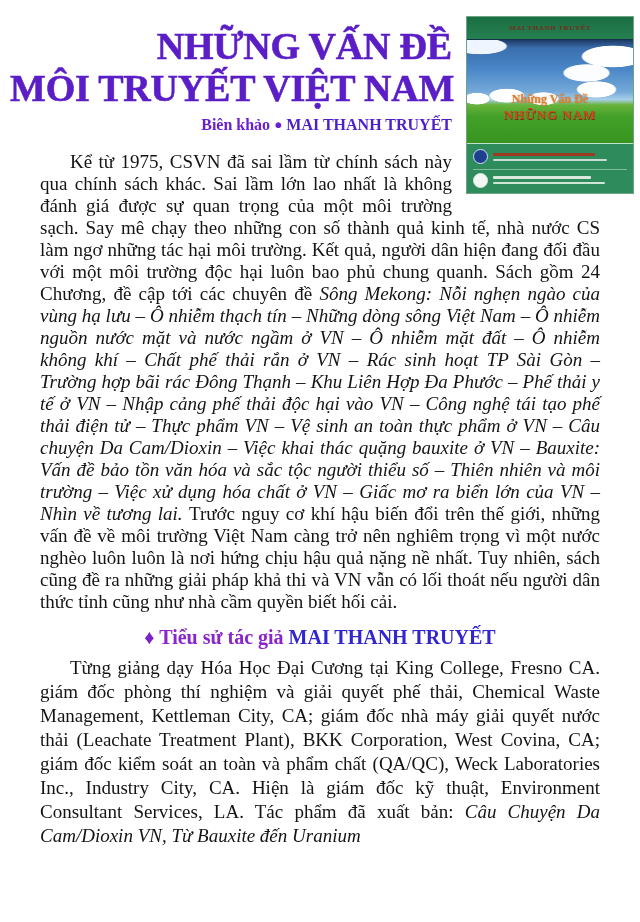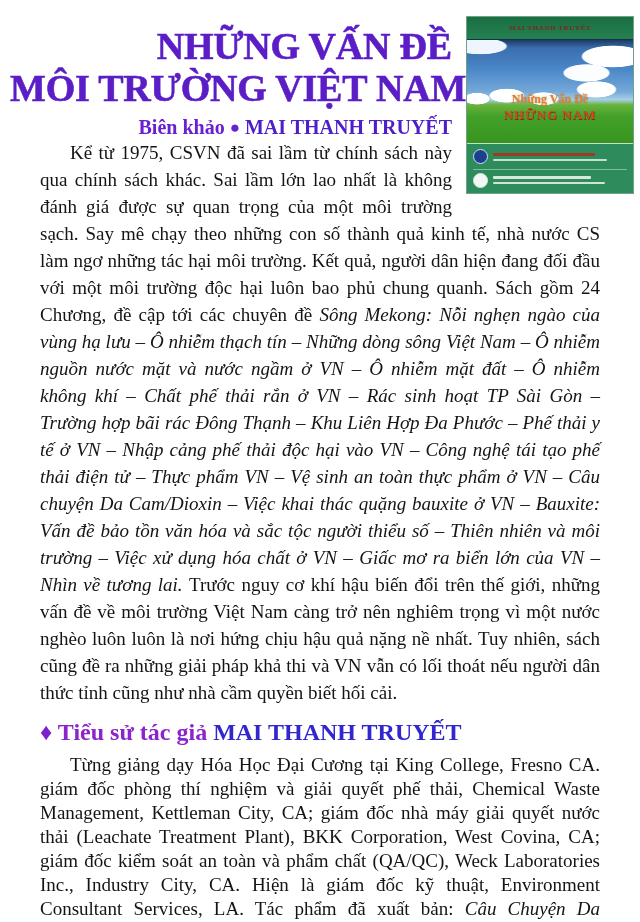--- a/index.html
+++ b/index.html
@@ -59,33 +59,33 @@
   .bar-pale3 { width: 112px; background: #cfe3d6; height: 2px; }
 
   
   .title {
     margin: 26px 0 0 -30px; text-align: right;
     color: #5a1dc6; font-weight: bold; font-size: 38px; line-height: 1.1;
     -webkit-text-stroke: 0.6px #5a1dc6; letter-spacing: -0.2px;
   }
   .title-line { white-space: nowrap; }
   .byline {
-    margin-top: 6px; text-align: right; font-weight: bold; font-size: 20px;
+    margin-top: 6px; text-align: right; font-weight: bold; font-size: 16px;
     color: #6a1fd2; white-space: nowrap;
   }
   .byline-dot { font-size: 0.85em; position: relative; top: -1px; }
   .byline-author { color: #4e1ec9; }
 
   
   .body-text { font-size: 19px; text-align: justify; margin: 0; }
-  .intro { margin-top: 0; line-height: 27px; text-indent: 30px; }
+  .intro { margin-top: 17px; line-height: 22px; text-indent: 30px; }
   .bio-body { margin-top: 2px; line-height: 24px; text-indent: 30px; }
   .italic { font-style: italic; }
 
-  .section-heading { text-align: left; font-weight: bold; margin: 13px 0 7px; font-size: 24px; }
+  .section-heading { text-align: center; font-weight: bold; margin: 13px 0 7px; font-size: 20px; }
   .bio-bullet { color: #7b22cc; }
   .bio-prefix { color: #8a24cc; }
   .bio-author { color: #3226cf; }
 </style>
 </head>
 <body>
 
 <div class="page">
 
   <div class="cover-float">
@@ -113,21 +113,21 @@
             <span class="bar bar-pale2"></span>
             <span class="bar bar-pale3"></span>
           </span>
         </div>
       </div>
     </div>
   </div>
 
   <h1 class="title">
     <div class="title-line">NHỮNG VẤN ĐỀ</div>
-    <div class="title-line">MÔI TRƯỜNG VIỆT NAM</div>
+    <div class="title-line">MÔI TRUYẾT VIỆT NAM</div>
   </h1>
   <div class="byline">
     <span>Biên khảo</span>
     <span class="byline-dot">●</span>
     <span class="byline-author">MAI THANH TRUYẾT</span>
   </div>
 
   <p class="body-text intro">
     <span>Kể từ 1975, CSVN đã sai lầm từ chính sách này qua chính sách khác. Sai lầm lớn lao nhất là không đánh giá được sự quan trọng của một môi trường sạch. Say mê chạy theo những con số thành quả kinh tế, nhà nước CS làm ngơ những tác hại môi trường. Kết quả, người dân hiện đang đối đầu với một môi trường độc hại luôn bao phủ chung quanh. Sách gồm 24 Chương, đề cập tới các chuyên đề </span>
     <span class="italic">Sông Mekong: Nỗi nghẹn ngào của vùng hạ lưu – Ô nhiễm thạch tín – Những dòng sông Việt Nam – Ô nhiễm nguồn nước mặt và nước ngầm ở VN – Ô nhiễm mặt đất – Ô nhiễm không khí – Chất phế thải rắn ở VN – Rác sinh hoạt TP Sài Gòn – Trường hợp bãi rác Đông Thạnh – Khu Liên Hợp Đa Phước – Phế thải y tế ở VN – Nhập cảng phế thải độc hại vào VN – Công nghệ tái tạo phế thải điện tử – Thực phẩm VN – Vệ sinh an toàn thực phẩm ở VN – Câu chuyện Da Cam/Dioxin – Việc khai thác quặng bauxite ở VN – Bauxite: Vấn đề bảo tồn văn hóa và sắc tộc người thiểu số – Thiên nhiên và môi trường – Việc xử dụng hóa chất ở VN – Giấc mơ ra biển lớn của VN – Nhìn về tương lai. </span>

